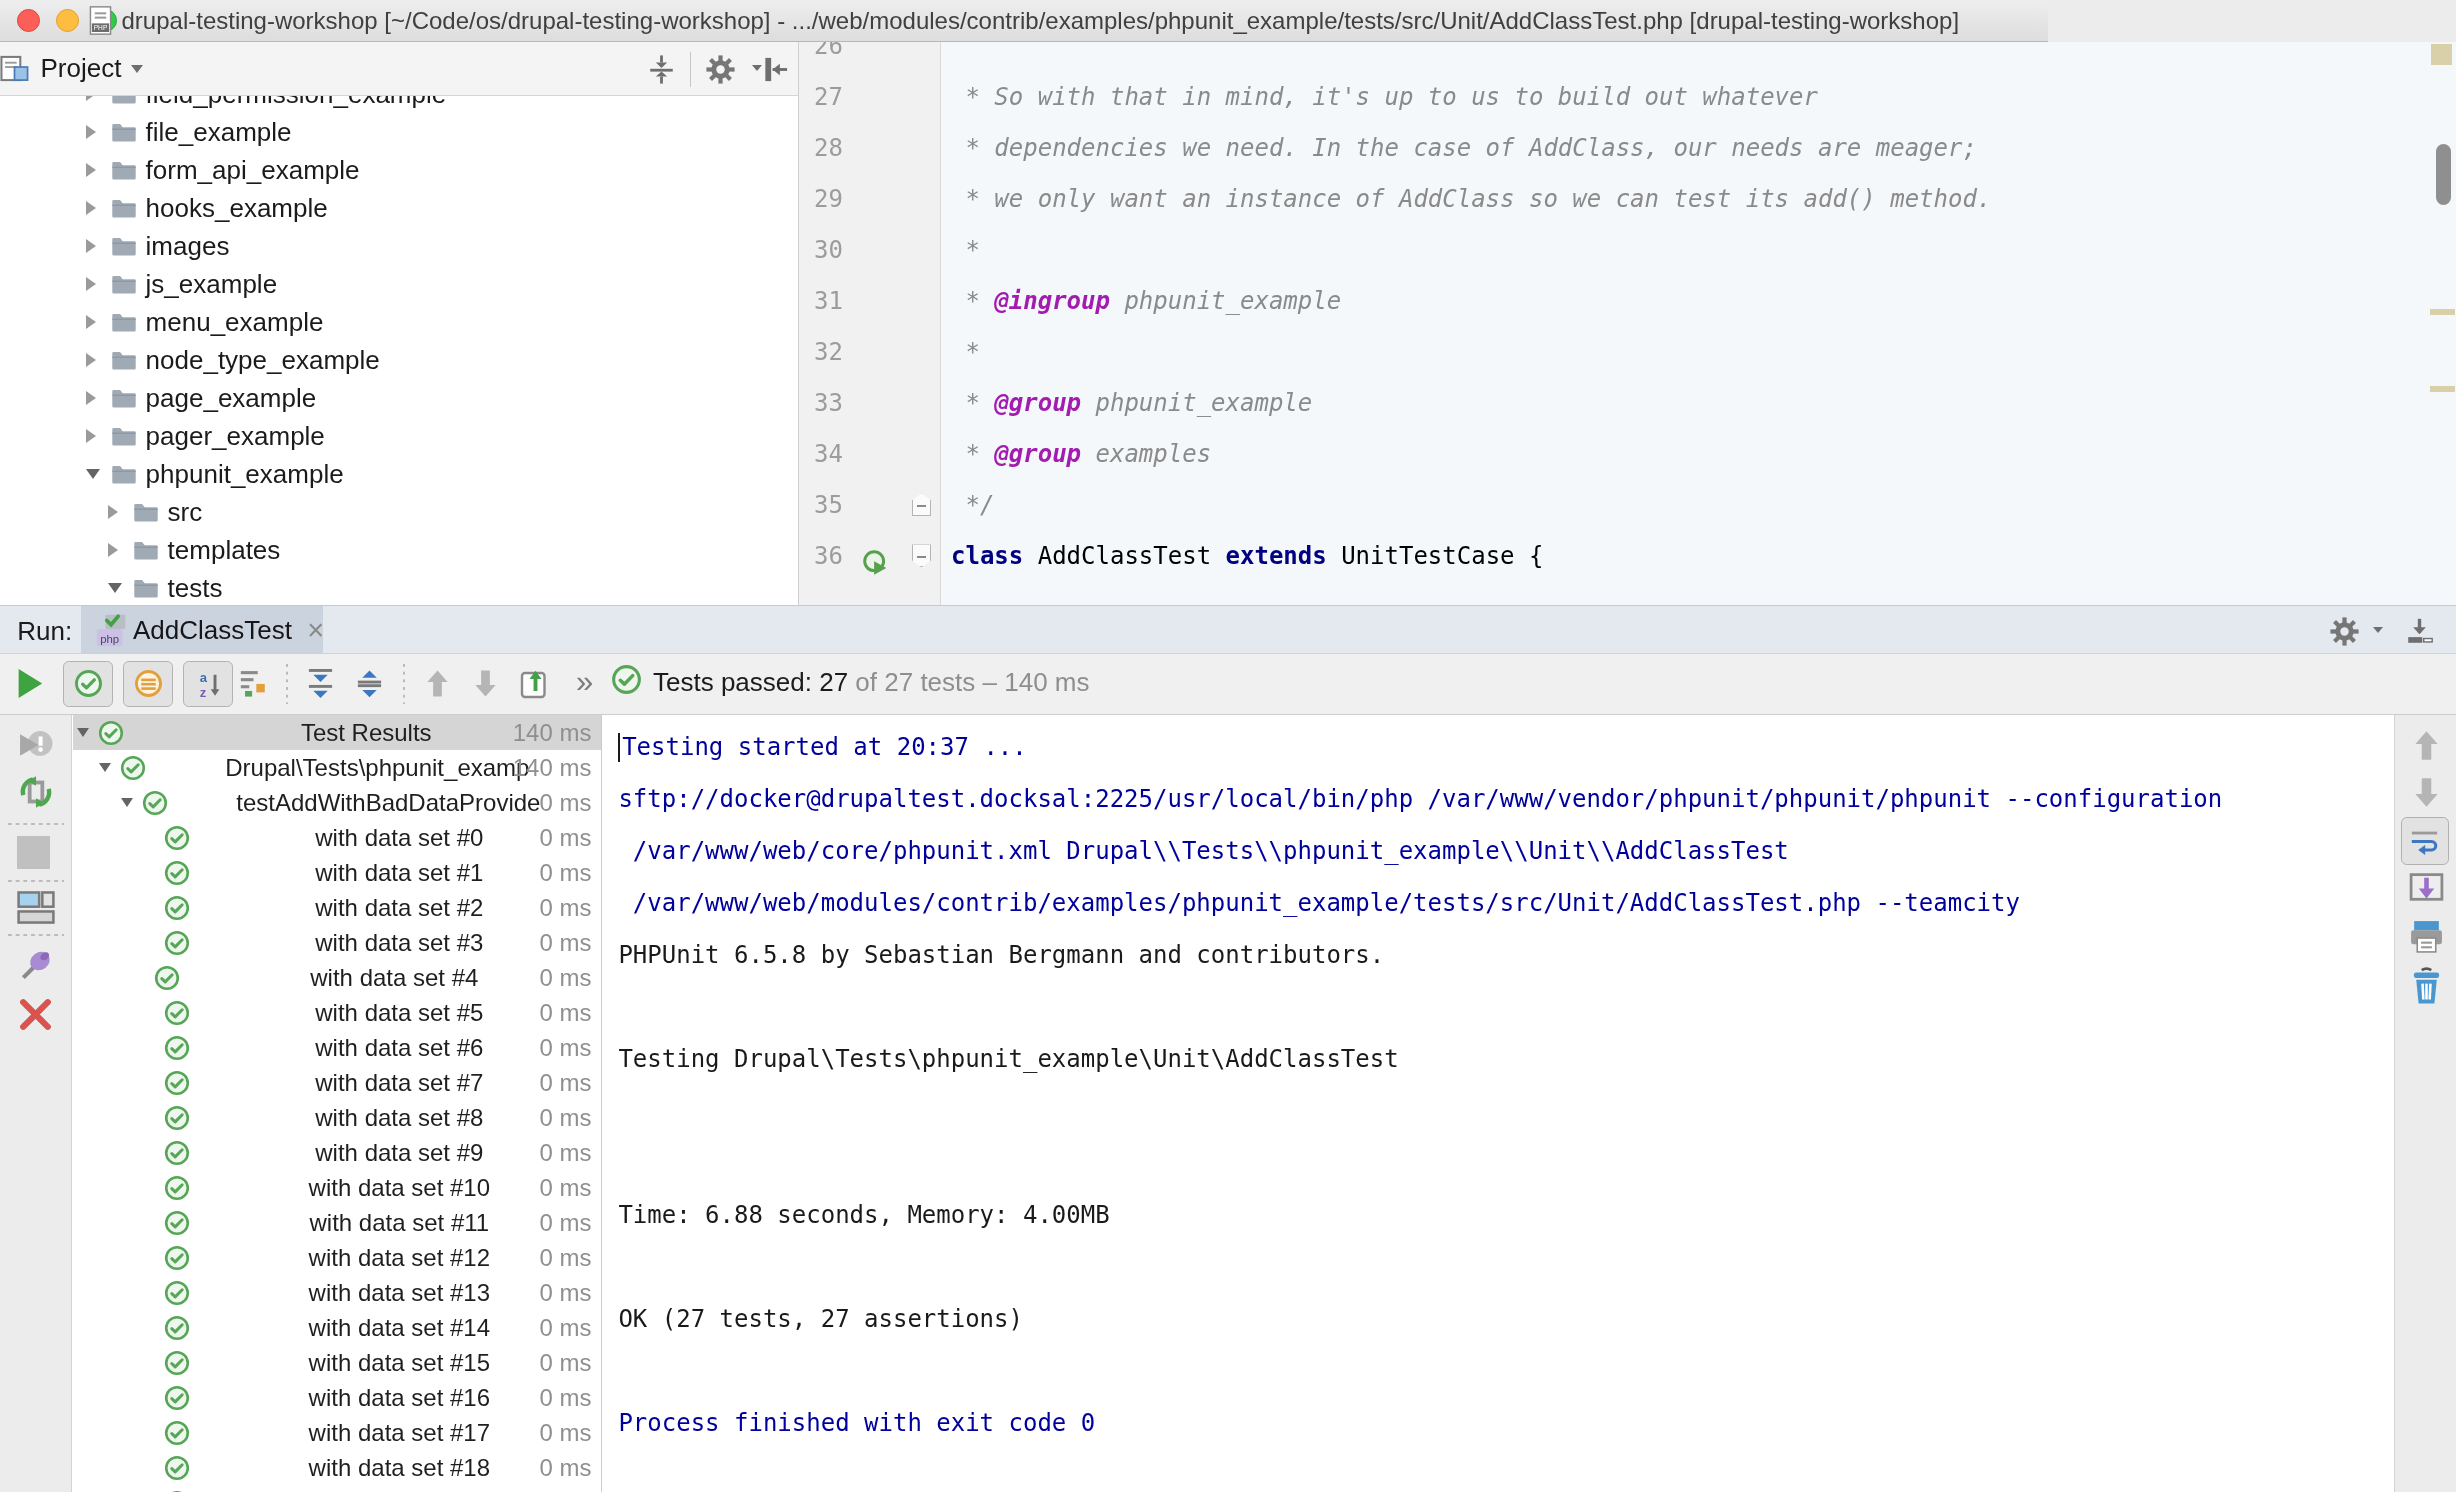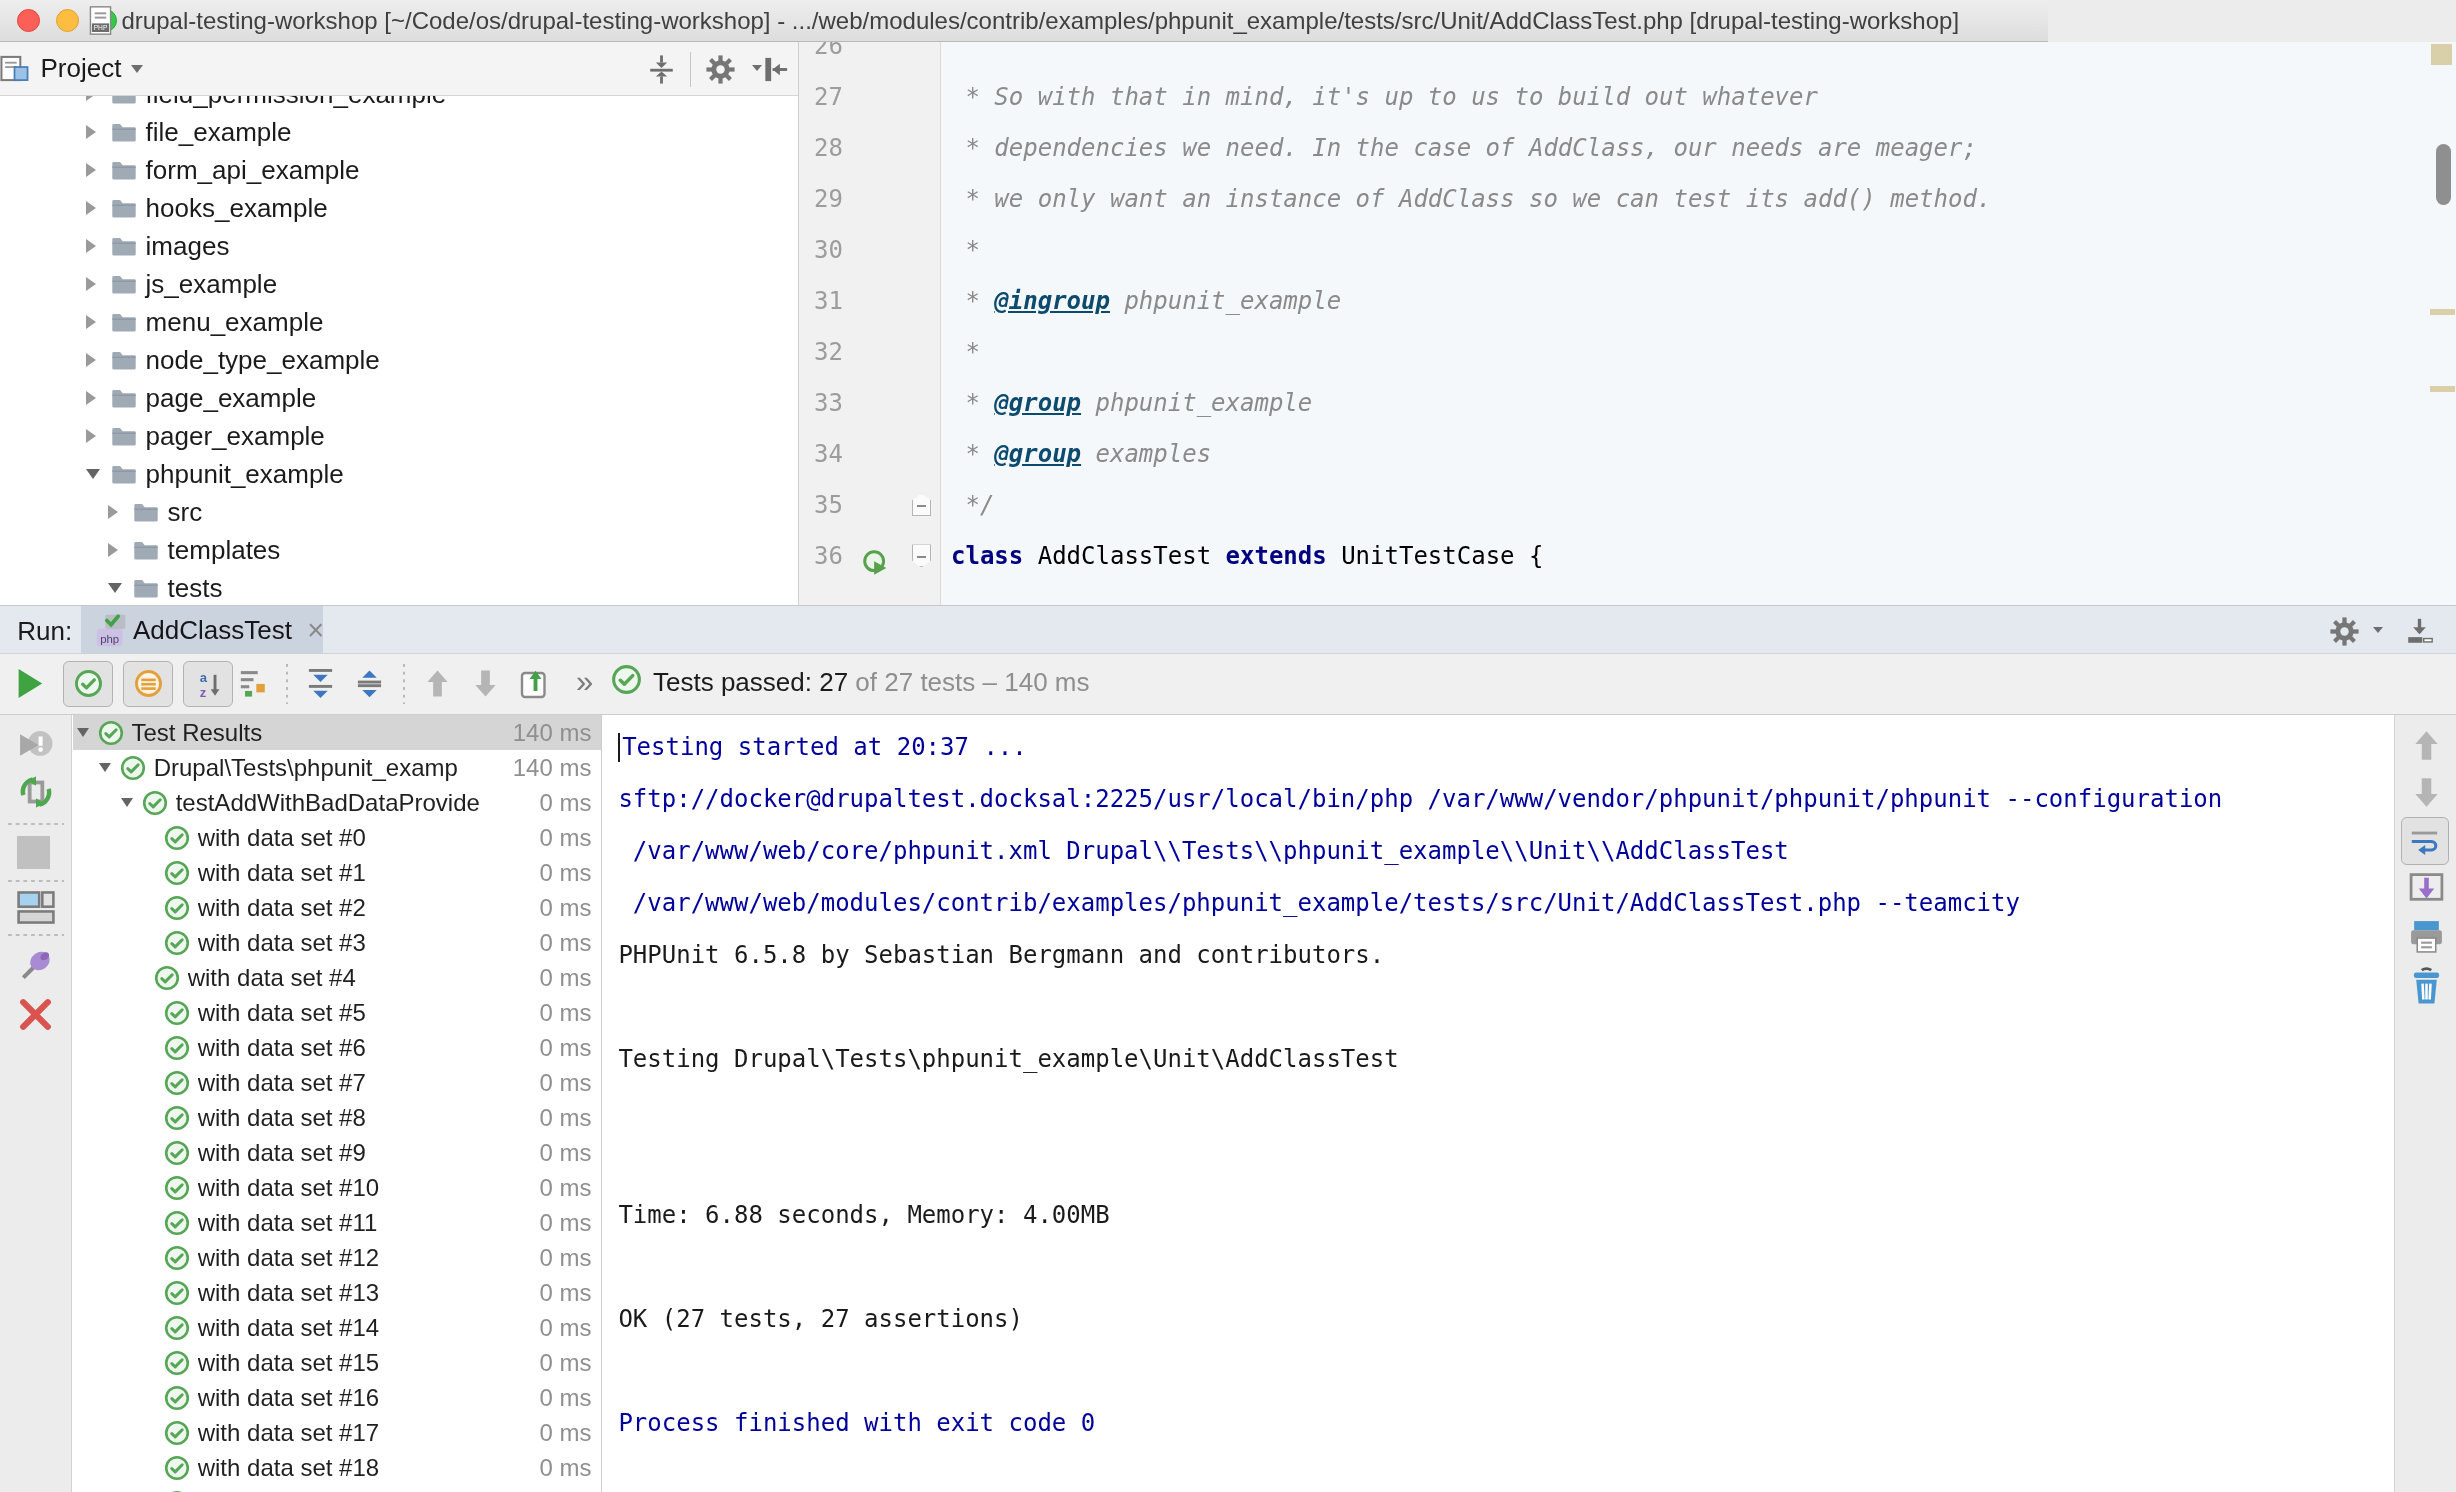--- a/index.html
+++ b/index.html
@@ -36,21 +36,21 @@
   .folder { width:26px; height:21px; margin-right:8.6px; flex:none; }
 
   
   #editor { left:799px; top:0; width:1657px; height:563px; background:#f5f8fb; overflow:hidden; }
   #ed-gutter-bg { left:0; top:0; width:142px; height:563px; background:#f1f1f1; border-right:1px solid #d9d9d9; }
   #editor-lines { position:relative; margin-top:-21px; }
   .ed-line { position:relative; height:51px; font-family:"DejaVu Sans Mono", monospace; font-size:24px; line-height:51px; white-space:pre; }
   .ed-num { position:absolute; left:0; width:44px; text-align:right; color:#9c9c9c; }
   .ed-code { position:absolute; left:152px; }
   .seg-comment { color:#8a8a8a; font-style:italic; }
-  .seg-doctag { color:#0c4a6e; font-style:italic; font-weight:bold; text-decoration:underline; }
+  .seg-doctag { color:#a21caf; font-style:italic; font-weight:bold; }
   .seg-keyword { color:#000080; font-weight:bold; }
   .seg-plain { color:#000; }
   .fold-badge { position:absolute; left:113px; top:13.4px; width:19px; height:23px; background:#fbfbfb; border:1px solid #b4b4b4; }
   .fold-badge:after { content:""; position:absolute; left:3.8px; right:3.8px; top:10.6px; height:1.9px; background:#8a8a8a; }
   .fold-up { clip-path:polygon(50% 0,100% 30%,100% 100%,0 100%,0 30%); }
   .fold-dn { clip-path:polygon(0 0,100% 0,100% 70%,50% 100%,0 70%); }
   .run-gutter-icon { position:absolute; left:63px; top:11.5px; }
   
   .mark { background:#d9cfa8; }
   #ed-thumb { left:1637px; top:102px; width:15.4px; height:61px; background:#8f8f8f; border-radius:7.7px; }
@@ -74,21 +74,21 @@
   #status-rest { color:#8e8e8e; }
   #status-check { position:absolute; left:611px; top:9.6px; }
 
   #run-content { left:0; top:108px; width:2456px; height:780px; background:#fff; border-top:1px solid #cdcdcd; }
   #left-strip { left:0; top:0; width:72px; height:780px; background:#ececec; border-right:1px solid #d3d3d3; }
   .strip-icon { position:absolute; left:17.3px; }
   .strip-sep { position:absolute; left:7.7px; width:56px; height:1.9px;
     background-image:linear-gradient(90deg,#bdbdbd 50%, transparent 50%); background-size:7.7px 1.9px; }
 
   #test-tree { left:73px; top:0; width:529px; height:780px; overflow:hidden; background:#fff; border-right:1px solid #cccccc; }
-  .t-row { position:relative; height:35px; display:flex; align-items:center; font-size:24px; color:#1f1f1f; white-space:nowrap; }
+  .t-row { position:relative; height:35px; display:flex; align-items:center; font-size:24px; color:#1f1f1f; white-space:nowrap;text-align:center; }
   .t-row.selected { background:#d5d5d5; }
   .t-arrow { width:21px; flex:none; display:flex; align-items:center; }
   .t-arrow .tri-down { border-left-width:6.7px; border-right-width:6.7px; border-top-width:9.6px; }
   .t-check { width:26px; height:26px; margin-right:7.7px; flex:none; }
   .t-label { overflow:hidden; flex:1 1 auto; }
   .t-time { position:absolute; right:9.6px; color:#8f8f8f; }
 
   #console { left:603px; top:0; width:1791px; height:780px; background:#fff; padding:5.8px 0 0 15.4px; overflow:hidden; }
   .c-line { height:52px; line-height:52px; font-family:"DejaVu Sans Mono", monospace; font-size:24px; white-space:pre; }
   .c-blue { color:#00009c; }

